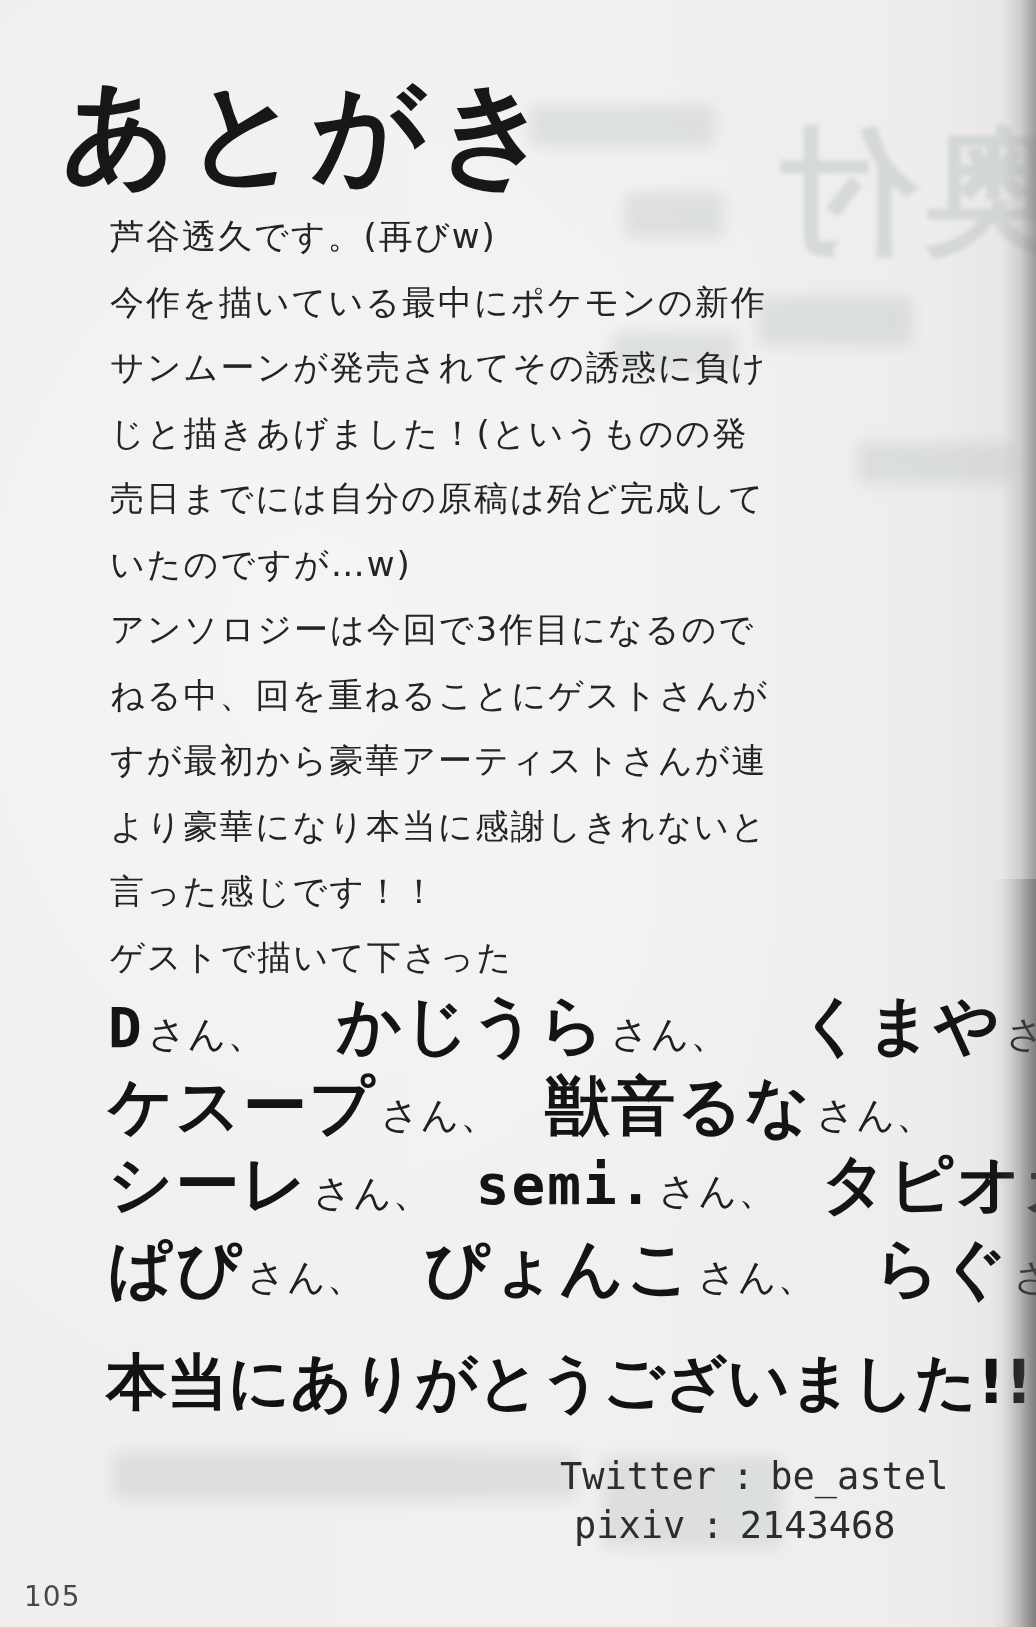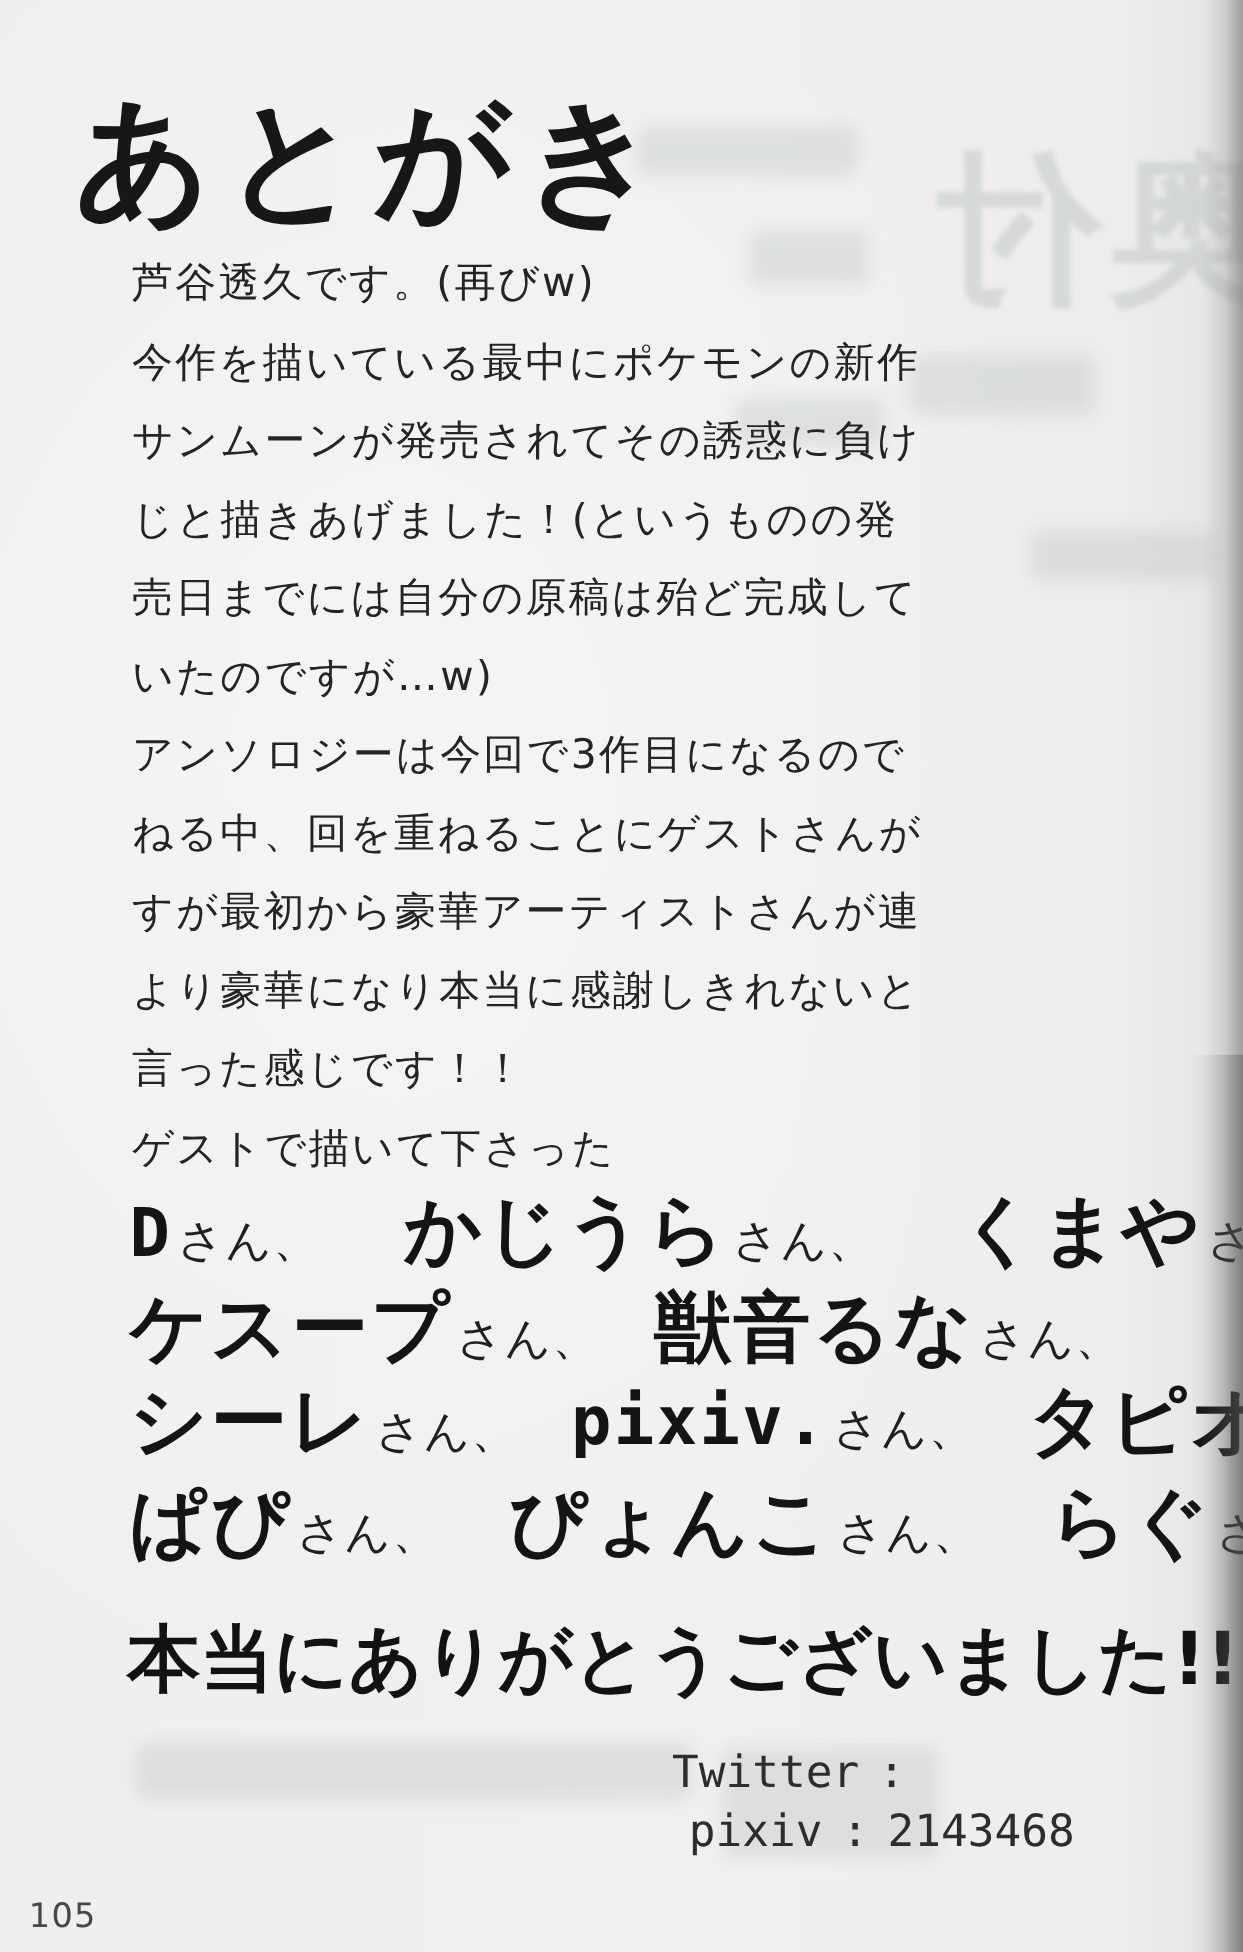--- a/index.html
+++ b/index.html
@@ -141,21 +141,21 @@
         <span class="guest-name">獣音るな</span>
           <span class="guest-suffix">さん、</span>
       </span>
     </div>
     <div class="guest-row row-2">
       <span class="guest-group">
         <span class="guest-name">シーレ</span>
           <span class="guest-suffix">さん、</span>
       </span>
       <span class="guest-group">
-        <span class="guest-name latin">pixiv.</span>
+        <span class="guest-name latin">semi.</span>
           <span class="guest-suffix">さん、</span>
       </span>
       <span class="guest-group">
         <span class="guest-name">タピオカ</span>
       </span>
     </div>
     <div class="guest-row row-3">
       <span class="guest-group">
         <span class="guest-name">ぱぴ</span>
           <span class="guest-suffix">さん、</span>
@@ -170,20 +170,21 @@
       </span>
     </div>
   </div>
 
   <div class="thanks-line">本当にありがとうございました!!</div>
 
   <div class="contact">
     <div class="contact-line">
       <span>Twitter</span>
         <span>:</span>
+        <span>be_astel</span>
     </div>
     <div class="contact-line pixiv">
       <span>pixiv</span>
         <span>:</span>
         <span>2143468</span>
     </div>
   </div>
 
   <div class="page-number">105</div>
 

